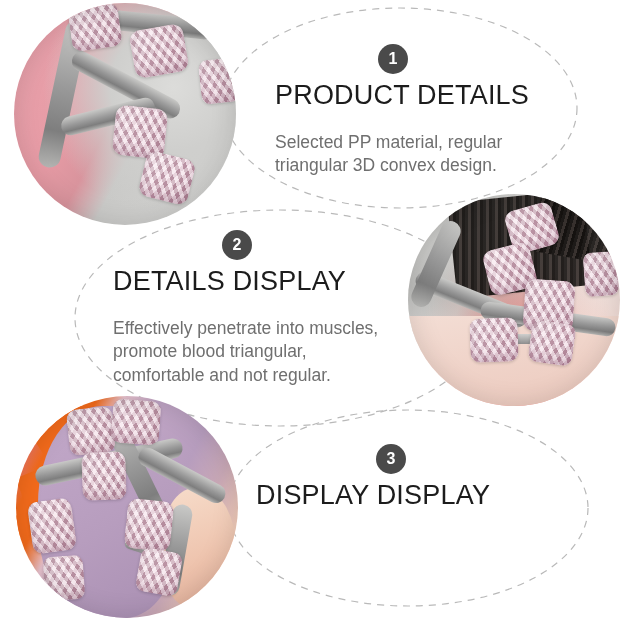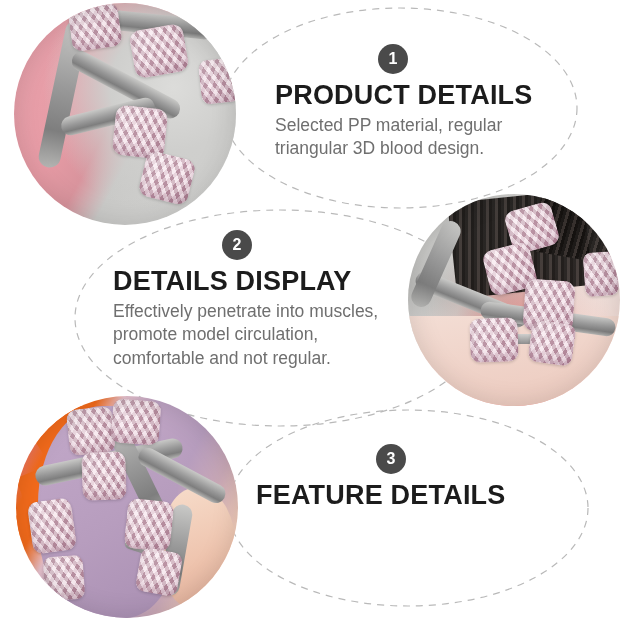--- a/index.html
+++ b/index.html
@@ -44,31 +44,31 @@
     color: #ffffff;
     font-size: 16px;
     font-weight: bold;
     display: flex;
     align-items: center;
     justify-content: center;
     line-height: 1;
   }
   .heading {
     font-size: 27px;
-    font-weight: bold;
+    font-weight: normal;
     color: #1c1c1c;
     letter-spacing: 0.2px;
     white-space: nowrap;
     margin-top: 6px;
   }
   .body-text {
     font-size: 17.5px;
     color: #6f6f6f;
     line-height: 1.33;
-    margin-top: 3px;
+    margin-top: 20px;
   }
   .body-text div { white-space: nowrap; }
 
   
   .p1-bg {
     background:
       radial-gradient(circle at 72% 38%, #dcdcda 0%, #cfcfcd 30%, rgba(207,207,205,0) 62%),
       linear-gradient(118deg, #e8a3ad 0%, #e79ba5 34%, #d9949d 47%, #c9c9c7 58%, #d5d5d3 100%);
   }
   .bar {
@@ -162,21 +162,21 @@
     </div>
   </div>
 
   <div class="text-block" style="left:275px; top:44px;">
     <div class="badge" style="margin-left:103px;">
       <span>1</span>
     </div>
     <div class="heading">PRODUCT DETAILS</div>
     <div class="body-text">
       <div>Selected PP material, regular</div>
-      <div>triangular 3D blood design.</div>
+      <div>triangular 3D convex design.</div>
     </div>
   </div>
 
   <div class="photo" style="left:408px; top:194px; width:212px; height:212px;">
     <div class="photo-inner p2-bg">
       <div class="hair" style="left:44px; top:2px; width:136px; height:96px; transform:rotate(-6deg);"></div>
       <div class="hair" style="left:128px; top:0px; width:78px; height:64px; transform:rotate(10deg);"></div>
       <div class="skinband" style="left:0px; top:122px; width:212px; height:90px;"></div>
       <div class="bar" style="left:4px; top:96px; width:118px; height:19px; transform:rotate(22deg);"></div>
       <div class="bar" style="left:72px; top:116px; width:136px; height:18px; transform:rotate(8deg);"></div>
@@ -192,21 +192,21 @@
     </div>
   </div>
 
   <div class="text-block" style="left:113px; top:230px;">
     <div class="badge" style="margin-left:109px;">
       <span>2</span>
     </div>
     <div class="heading">DETAILS DISPLAY</div>
     <div class="body-text">
       <div>Effectively penetrate into muscles,</div>
-      <div>promote model circulation,</div>
+      <div>promote blood triangular,</div>
       <div>comfortable and not regular.</div>
     </div>
   </div>
 
   <div class="photo" style="left:16px; top:396px; width:222px; height:222px;">
     <div class="photo-inner p3-bg">
       <div class="orange" style="left:18px; top:22px; width:58px; height:26px; transform:rotate(-34deg);"></div>
       <div class="orange" style="left:2px;  top:72px; width:52px; height:24px; transform:rotate(-22deg);"></div>
       <div class="orange" style="left:0px;  top:116px; width:42px; height:22px; transform:rotate(-8deg);"></div>
       <div class="shirt" style="left:22px; top:10px; width:140px; height:212px;"></div>
@@ -224,18 +224,18 @@
       <div class="roller" style="left:122px; top:154px; width:42px; height:44px; transform:rotate(10deg);"></div>
       <div class="roller" style="left:28px;  top:160px; width:40px; height:44px; transform:rotate(-4deg);"></div>
       <div class="vignette"></div>
     </div>
   </div>
 
   <div class="text-block" style="left:256px; top:444px;">
     <div class="badge" style="margin-left:120px;">
       <span>3</span>
     </div>
-    <div class="heading">FEATURE DETAILS</div>
+    <div class="heading">DISPLAY DISPLAY</div>
     <div class="body-text">
     </div>
   </div>
 
 </div>
 
 </body></html>

